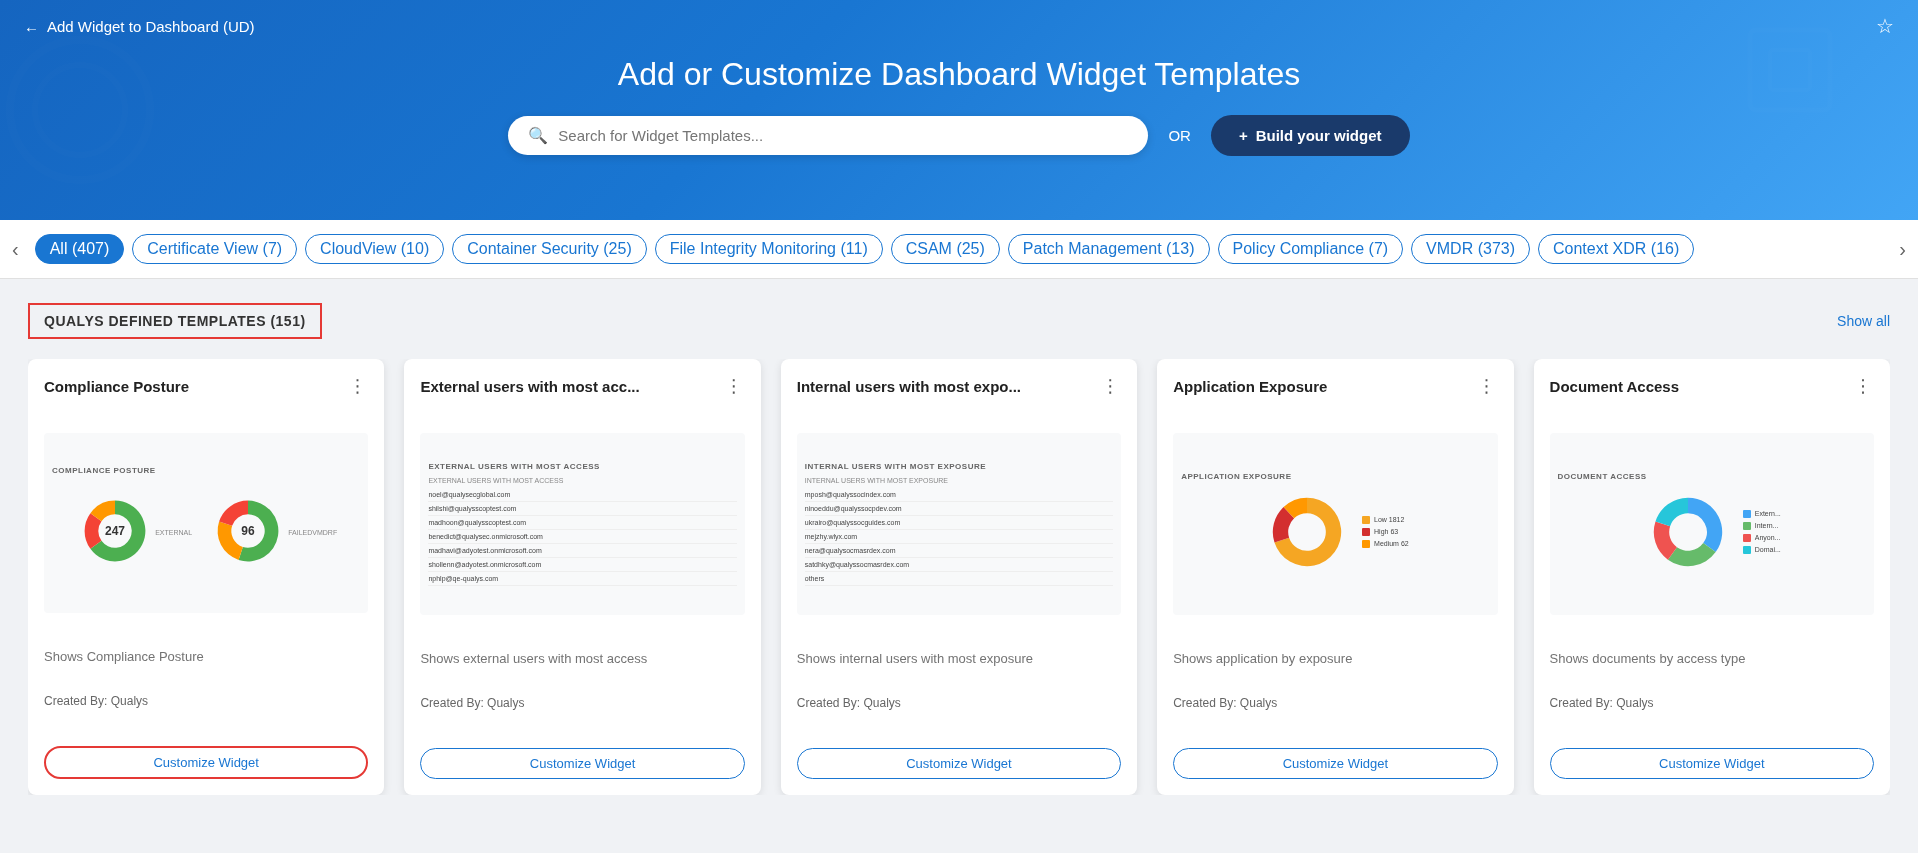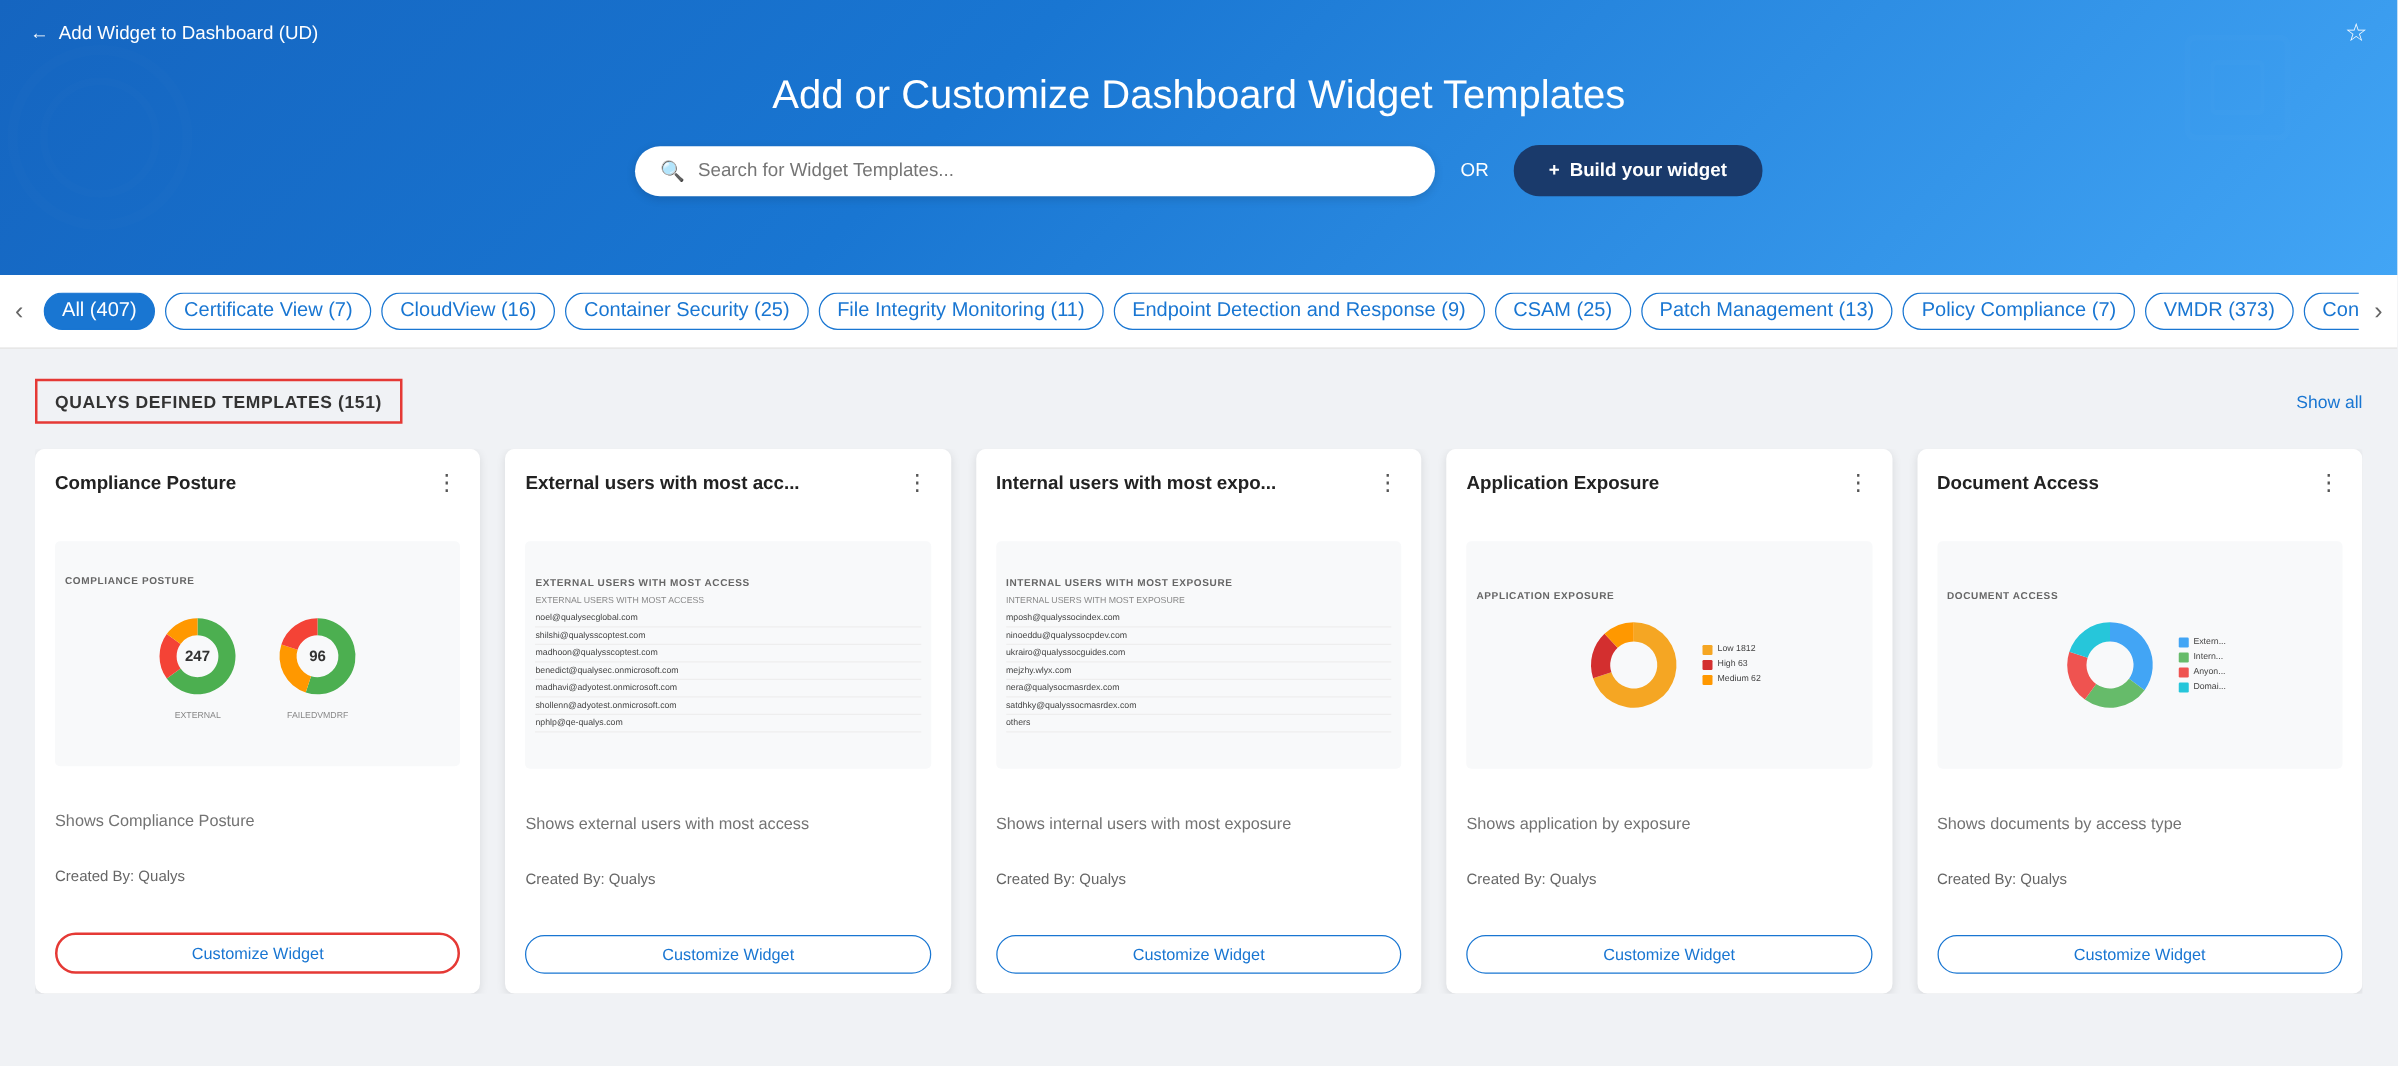--- a/index.html
+++ b/index.html
@@ -133,21 +133,21 @@
       border: 2px solid #e53935; color: #1976d2;
     }
 
     
     .preview-inner { width: 100%; padding: 8px; }
     .preview-title { font-size: 8px; color: #666; text-transform: uppercase; letter-spacing: 0.5px; margin-bottom: 6px; font-weight: 600; }
     .preview-subtitle { font-size: 7px; color: #888; margin-bottom: 4px; }
     .preview-list-item { font-size: 7px; color: #444; padding: 3px 0; border-bottom: 1px solid #eee; }
 
     .donut-row { display: flex; gap: 16px; justify-content: center; align-items: center; padding: 10px 0; }
-    .donut-wrapper { display: flex; flex-direction: column; align-items: center; }
+    .donut-wrapper { display: flex; flex-direction: row; align-items: center; }
     .donut-label { font-size: 7px; color: #888; text-transform: uppercase; margin-top: 4px; }
 
     .app-exposure-row { display: flex; gap: 10px; align-items: center; justify-content: center; }
     .legend-row { display: flex; flex-direction: column; gap: 4px; }
     .legend-item { display: flex; align-items: center; gap: 4px; font-size: 7px; color: #444; }
     .legend-dot { width: 8px; height: 8px; border-radius: 1px; flex-shrink: 0; }
 
     .doc-access-row { display: flex; gap: 10px; align-items: center; justify-content: center; }
     .doc-legend { display: flex; flex-direction: column; gap: 4px; }
     .cards-outer {
@@ -198,24 +198,23 @@
       <span>Build your widget</span>
     </button>
   </div>
 </div>
 
 <div class="filter-bar">
   <button class="filter-nav-btn">‹</button>
   <div class="filter-tabs-container" id="filter-tabs">
       <button class="filter-tab active">All (407)</button>
       <button class="filter-tab">Certificate View (7)</button>
-      <button class="filter-tab">CloudView (16)</button>
+      <button class="filter-tab">CloudView (10)</button>
       <button class="filter-tab">Container Security (25)</button>
       <button class="filter-tab">File Integrity Monitoring (11)</button>
-      <button class="filter-tab">Endpoint Detection and Response (9)</button>
       <button class="filter-tab">CSAM (25)</button>
       <button class="filter-tab">Patch Management (13)</button>
       <button class="filter-tab">Policy Compliance (7)</button>
       <button class="filter-tab">VMDR (373)</button>
       <button class="filter-tab">Context XDR (16)</button>
     </div>
   <button class="filter-nav-btn">›</button>
 </div>
 
 <div class="main-content">

